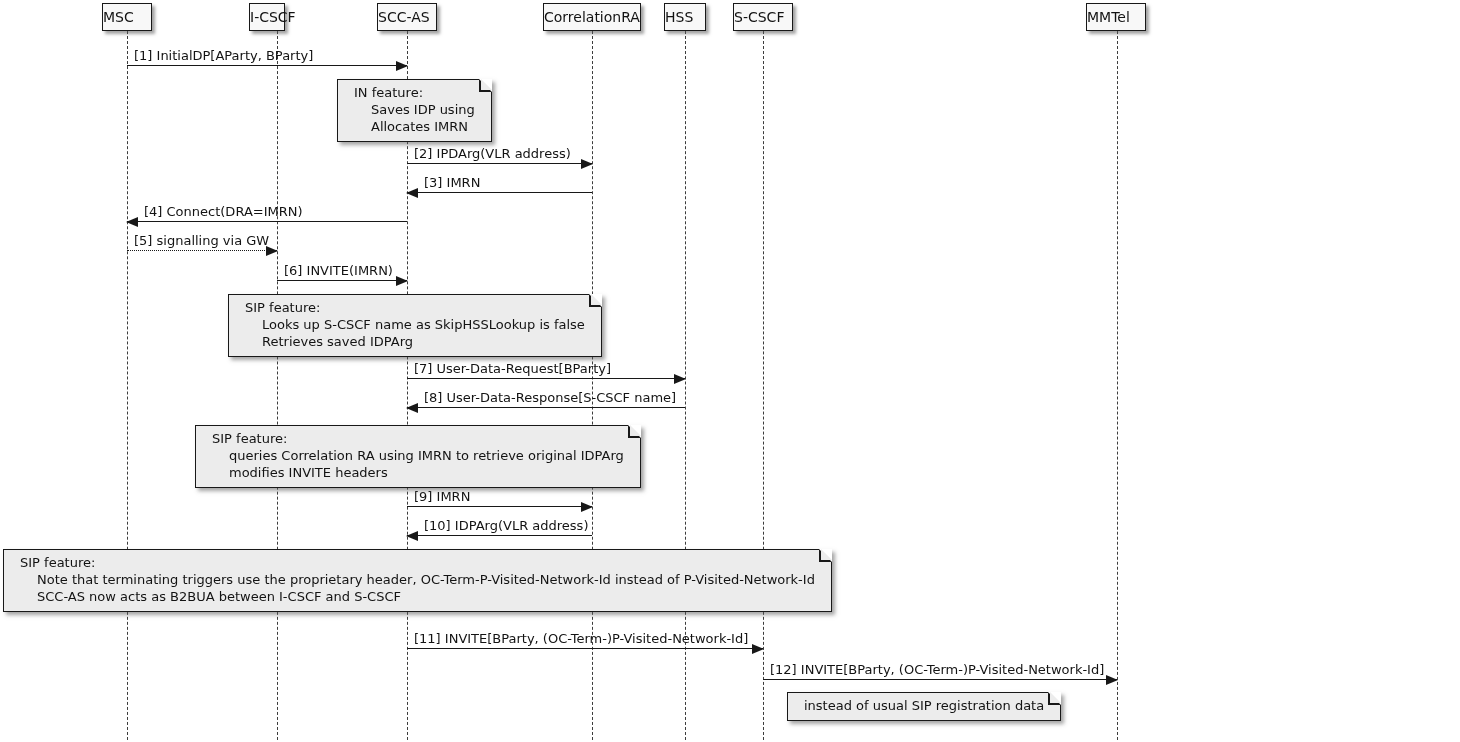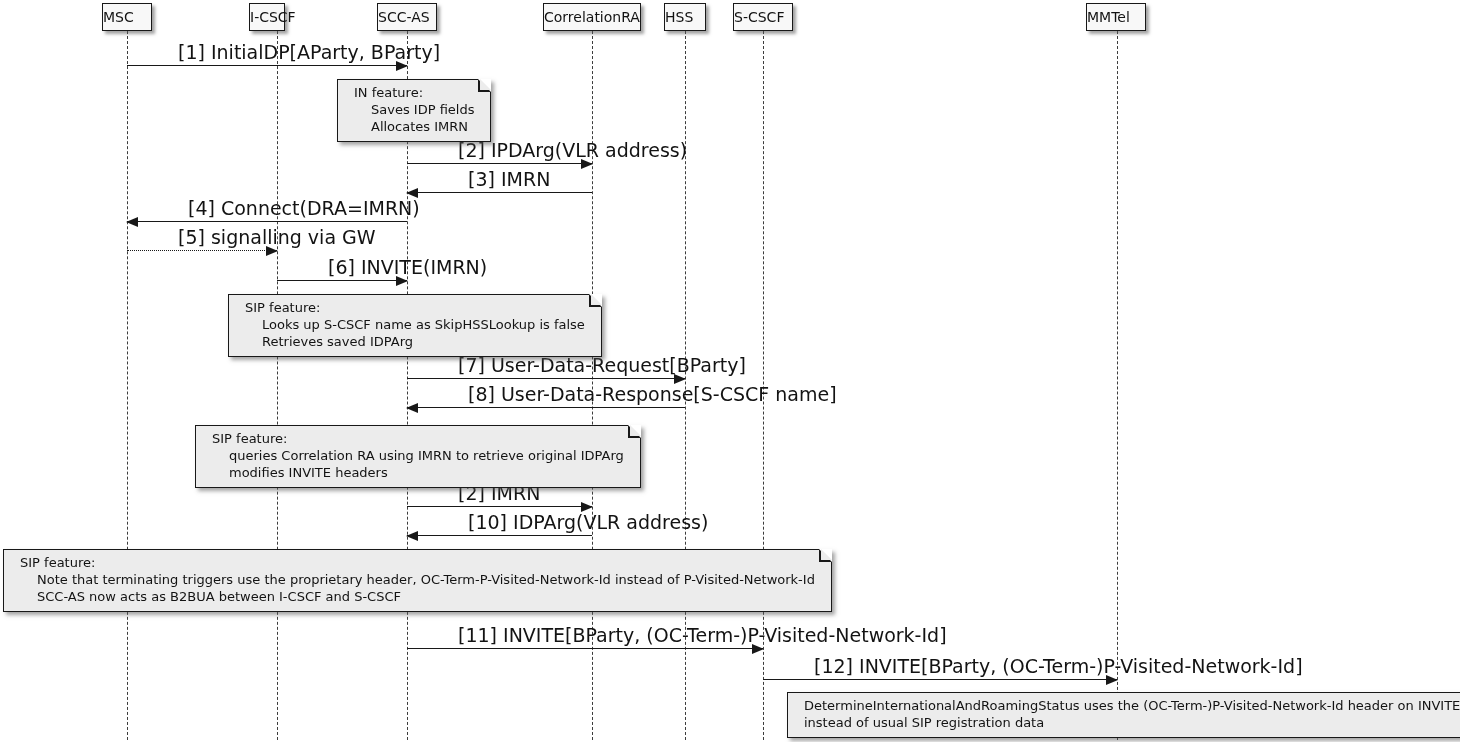--- a/index.html
+++ b/index.html
@@ -53,23 +53,22 @@
     position: absolute;
     height: 21px;
     border-bottom: 1px solid var(--line);
     z-index: 2;
   }
   .msg.dotted { border-bottom-style: dotted; }
   .msg-label {
     position: absolute;
     left: 7px;
     bottom: 2px;
-    font-size: 19px;
+    font-size: 13px;
     white-space: nowrap;
-    margin-left: 44px;
   }
   .msg.lpad .msg-label { left: 17px; text-align: center; }
   .head {
     position: absolute;
     bottom: -5.5px;
     width: 0;
     height: 0;
     border-top: 5px solid transparent;
     border-bottom: 5px solid transparent;
   }
@@ -168,39 +167,39 @@
   </div>
   <div class="msg" style="left:407px;top:358px;width:278px">
     <span class="msg-label">[7] User-Data-Request[BParty]</span>
     <span class="head hr"></span>
   </div>
   <div class="msg lpad" style="left:407px;top:387px;width:278px">
     <span class="msg-label">[8] User-Data-Response[S-CSCF name]</span>
     <span class="head hl"></span>
   </div>
   <div class="msg" style="left:407px;top:486px;width:185px">
-    <span class="msg-label">[2] IMRN</span>
+    <span class="msg-label">[9] IMRN</span>
     <span class="head hr"></span>
   </div>
   <div class="msg lpad" style="left:407px;top:515px;width:185px">
     <span class="msg-label">[10] IDPArg(VLR address)</span>
     <span class="head hl"></span>
   </div>
   <div class="msg" style="left:407px;top:628px;width:356px">
     <span class="msg-label">[11] INVITE[BParty, (OC-Term-)P-Visited-Network-Id]</span>
     <span class="head hr"></span>
   </div>
   <div class="msg" style="left:763px;top:659px;width:354px">
     <span class="msg-label">[12] INVITE[BParty, (OC-Term-)P-Visited-Network-Id]</span>
     <span class="head hr"></span>
   </div>
 
   <div class="note" style="left:337px;top:79px">
     <div class="nl">IN feature:</div>
-    <div class="nl ind">Saves IDP fields</div>
+    <div class="nl ind">Saves IDP using</div>
     <div class="nl ind">Allocates IMRN</div>
   </div>
 
   <div class="note" style="left:228px;top:294px">
     <div class="nl">SIP feature:</div>
     <div class="nl ind">Looks up S-CSCF name as SkipHSSLookup is false</div>
     <div class="nl ind">Retrieves saved IDPArg</div>
   </div>
 
   <div class="note" style="left:195px;top:425px">
@@ -209,17 +208,16 @@
     <div class="nl ind">modifies INVITE headers</div>
   </div>
 
   <div class="note" style="left:3px;top:549px">
     <div class="nl">SIP feature:</div>
     <div class="nl ind">Note that terminating triggers use the proprietary header, OC-Term-P-Visited-Network-Id instead of P-Visited-Network-Id</div>
     <div class="nl ind">SCC-AS now acts as B2BUA between I-CSCF and S-CSCF</div>
   </div>
 
   <div class="note" style="left:787px;top:692px">
-    <div class="nl">DetermineInternationalAndRoamingStatus uses the (OC-Term-)P-Visited-Network-Id header on INVITE</div>
     <div class="nl">instead of usual SIP registration data</div>
   </div>
 
 </div>
 
 </body></html>

